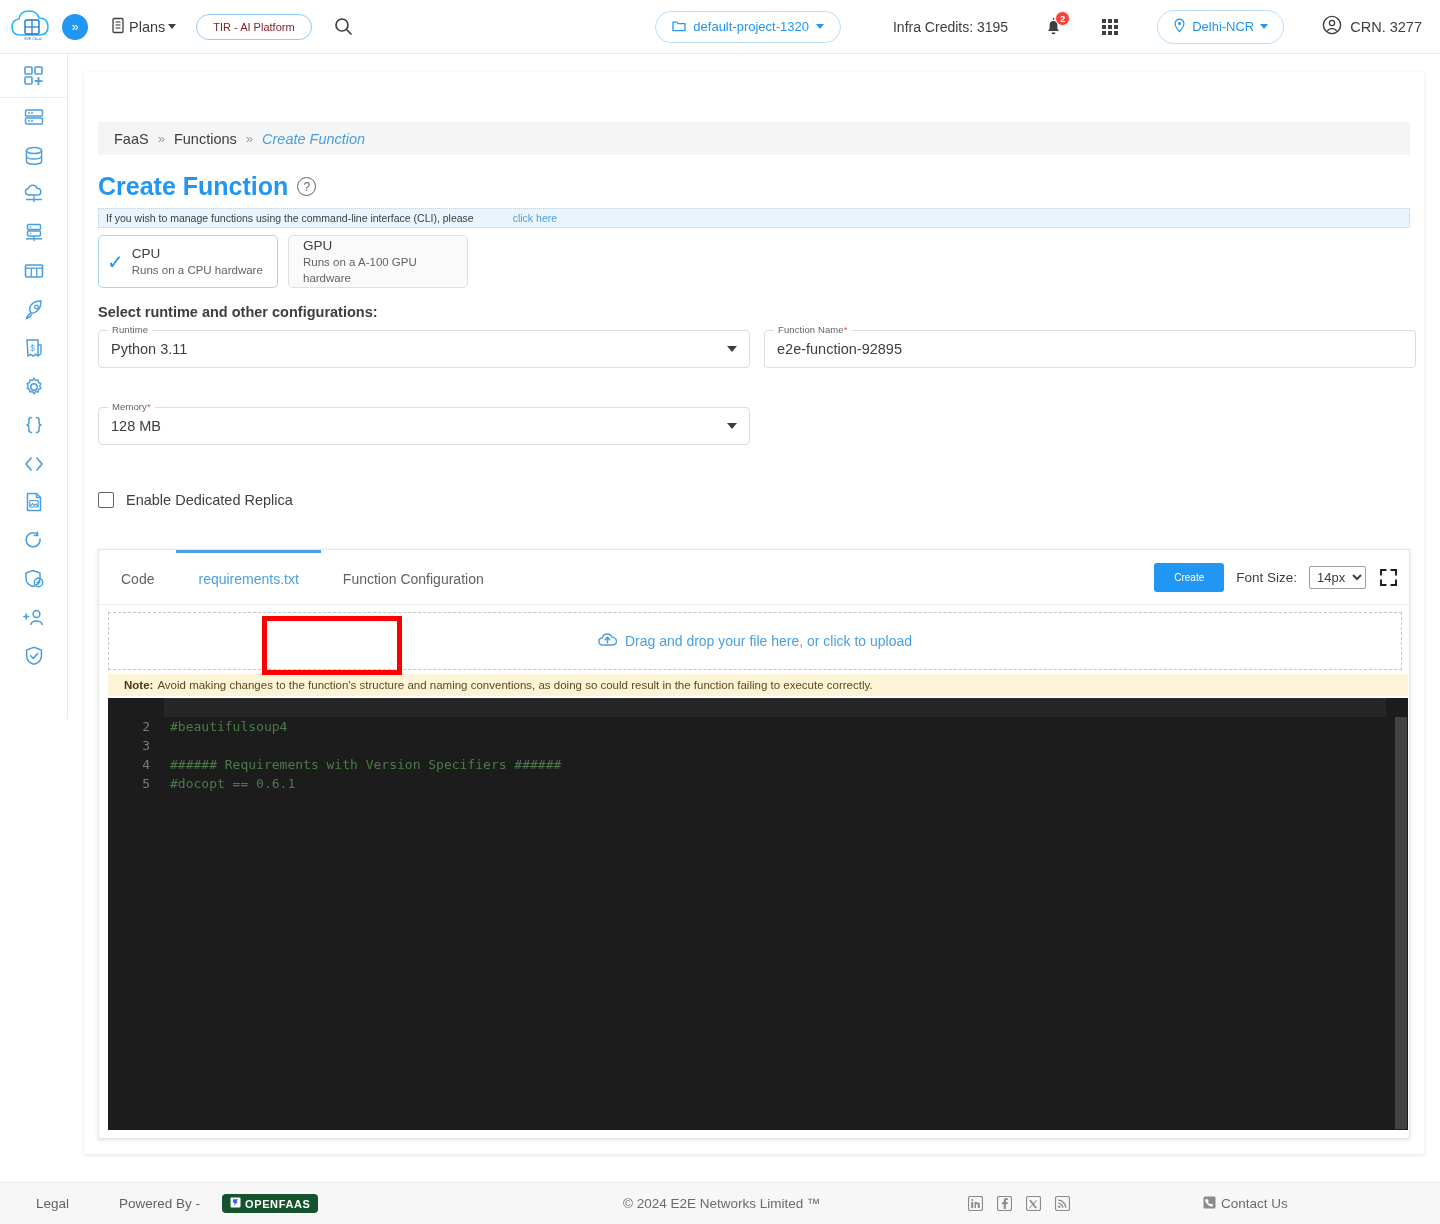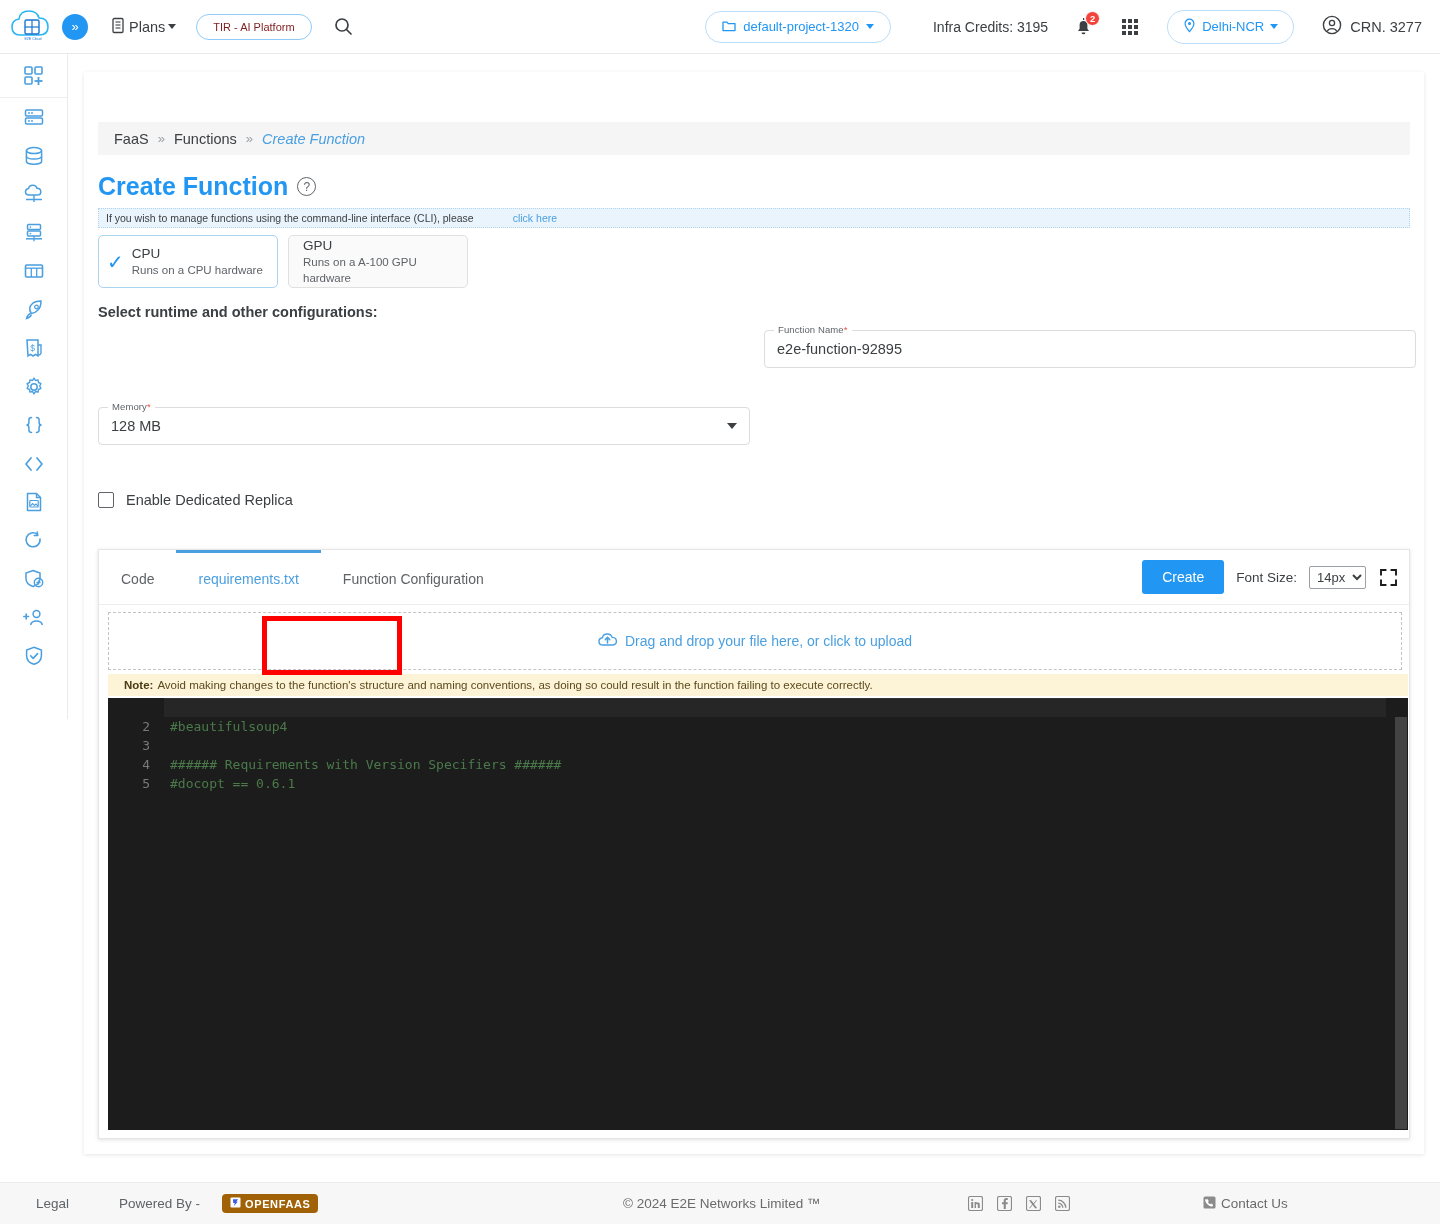--- a/index.html
+++ b/index.html
@@ -28,21 +28,21 @@
     display: flex; align-items: center; gap: 3px; margin-left: 22px;
     font-size: 14.5px; color: #3c4043; cursor: pointer;
   }
   .tb-pill {
     margin-left: 20px; border: 1px solid #90caf9; border-radius: 16px;
     padding: 6px 16px; font-size: 11px; color: #7f1d1d; cursor: pointer;
     white-space: nowrap;
   }
   .tb-search { margin-left: 22px; cursor: pointer; display:flex; }
   .tb-right {
-    margin-left: auto; display: flex; align-items: center; gap: 4px; padding-right: 18px;
+    margin-left: auto; display: flex; align-items: center; gap: 14px; padding-right: 18px;
   }
   .tb-proj {
     display: flex; align-items: center; gap: 7px; border: 1px solid #bbdefb;
     border-radius: 18px; padding: 7px 16px; font-size: 13px; color: #2196f3;
     cursor: pointer; white-space: nowrap;
   }
   .tb-credits { font-size: 14px; color: #3c4043; margin-left: 38px; white-space: nowrap; }
   .tb-bell { position: relative; margin-left: 22px; cursor: pointer; display:flex; }
   .tb-badge {
     position: absolute; top: -6px; right: -7px; background: #f4433a; color: #fff;
@@ -165,21 +165,21 @@
   .tab {
     display: flex; align-items: center; padding: 0 22px; font-size: 14px;
     color: #5f6368; cursor: pointer; border-top: 3px solid transparent;
   }
   .tab.active { color: #4a9fe0; border-top: 3px solid #4a9fe0; background: #fff; }
   .tabbar-right {
     margin-left: auto; display: flex; align-items: center; gap: 12px; padding-right: 12px;
   }
   .btn-create {
     background: #2196f3; color: #fff; border: none; border-radius: 3px;
-    padding: 9px 20px; font-size: 14px; cursor: pointer;
+    padding: 9px 20px; font-size: 10px; cursor: pointer;
     font-family: "Liberation Sans", sans-serif;
   }
   .fs-label { font-size: 13.5px; color: #3c4043; }
   .fs-select {
     font-size: 13px; padding: 2px 3px; border: 1px solid #9aa0a6; border-radius: 2px;
     background: #fff; color: #3c4043; font-family: "Liberation Sans", sans-serif; cursor: pointer;
   }
   .expand-ic { cursor: pointer; display: flex; padding-left: 2px; }
 
   .dropzone {
@@ -229,21 +229,21 @@
 
   
   #footer {
     position: absolute; top: 1182px; left: 0; width: 1440px; height: 42px;
     background: #f7f7f7; border-top: 1px solid #ececec;
     display: flex; align-items: center; font-size: 13.5px; color: #5f6368;
   }
   .ft-legal { margin-left: 36px; cursor: pointer; }
   .ft-powered { margin-left: 50px; display: flex; align-items: center; gap: 22px; }
   .openfaas-badge {
-    background: #a16207; color: #fff; border-radius: 4px; padding: 3px 8px;
+    background: #14532d; color: #fff; border-radius: 4px; padding: 3px 8px;
     font-size: 11px; font-weight: bold; letter-spacing: .6px;
     display: flex; align-items: center; gap: 4px; cursor: pointer;
   }
   .ft-copy { position: absolute; left: 623px; color: #6b6b6b; }
   .ft-social { position: absolute; left: 968px; display: flex; gap: 14px; }
   .ft-social span { cursor: pointer; display: flex; }
   .ft-contact {
     position: absolute; left: 1203px; display: flex; align-items: center; gap: 5px;
     cursor: pointer; color: #6b6b6b;
   }
@@ -526,20 +526,25 @@
       <div class="hw-card">
         <div>
           <div class="hw-t">GPU</div>
           <div class="hw-s">Runs on a A-100 GPU hardware</div>
         </div>
       </div>
     </div>
 
     <div class="sect-title">Select runtime and other configurations:</div>
 
+    <div class="field" id="f-runtime">
+      <span class="lbl">Runtime</span>
+      <span>Python 3.11</span>
+      <span class="dd"></span>
+    </div>
 
     <div class="field" id="f-fname">
       <span class="lbl"><span>Function Name</span><span class="req">*</span></span>
       <span>e2e-function-92895</span>
     </div>
 
     <div class="field" id="f-memory">
       <span class="lbl"><span>Memory</span><span class="req">*</span></span>
       <span>128 MB</span>
       <span class="dd"></span>

